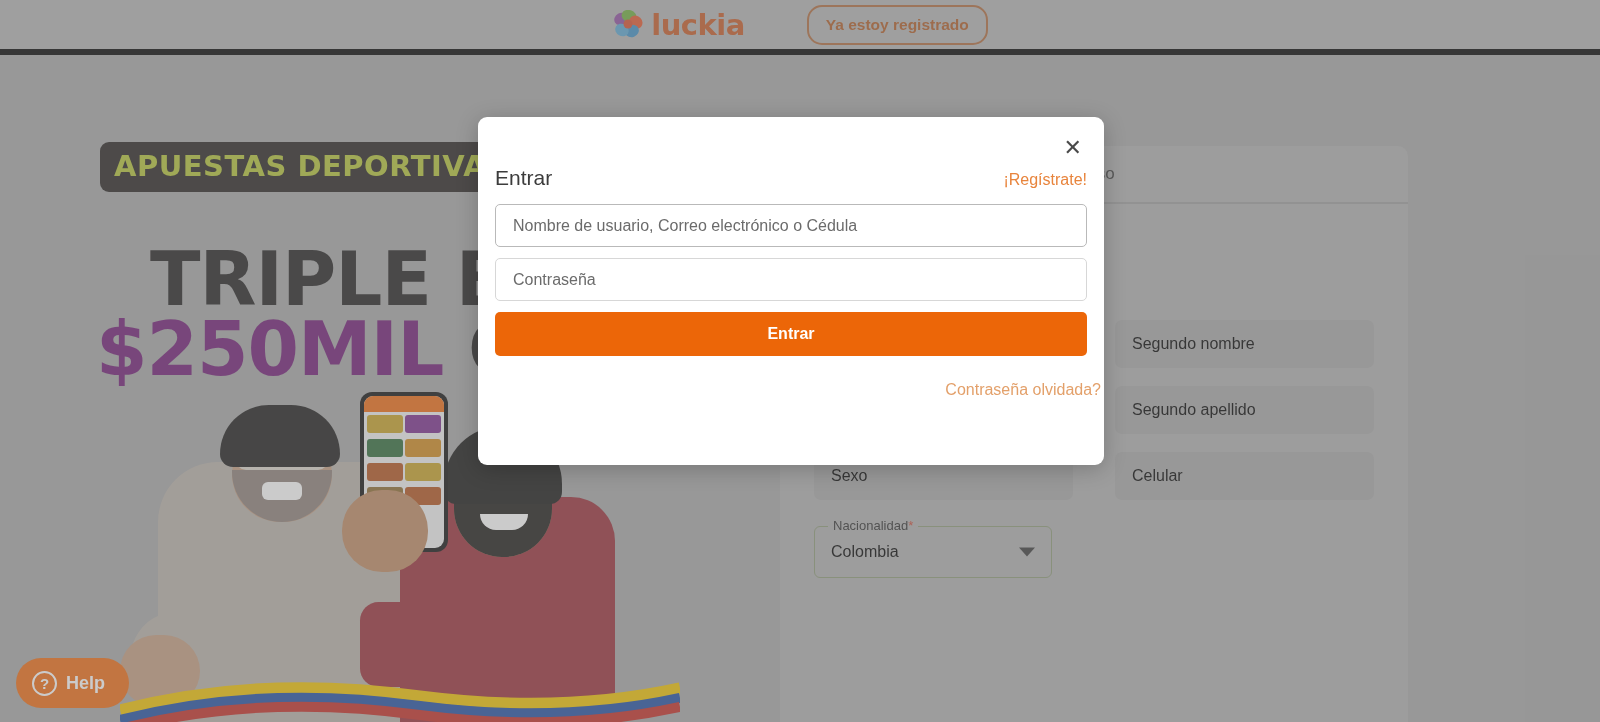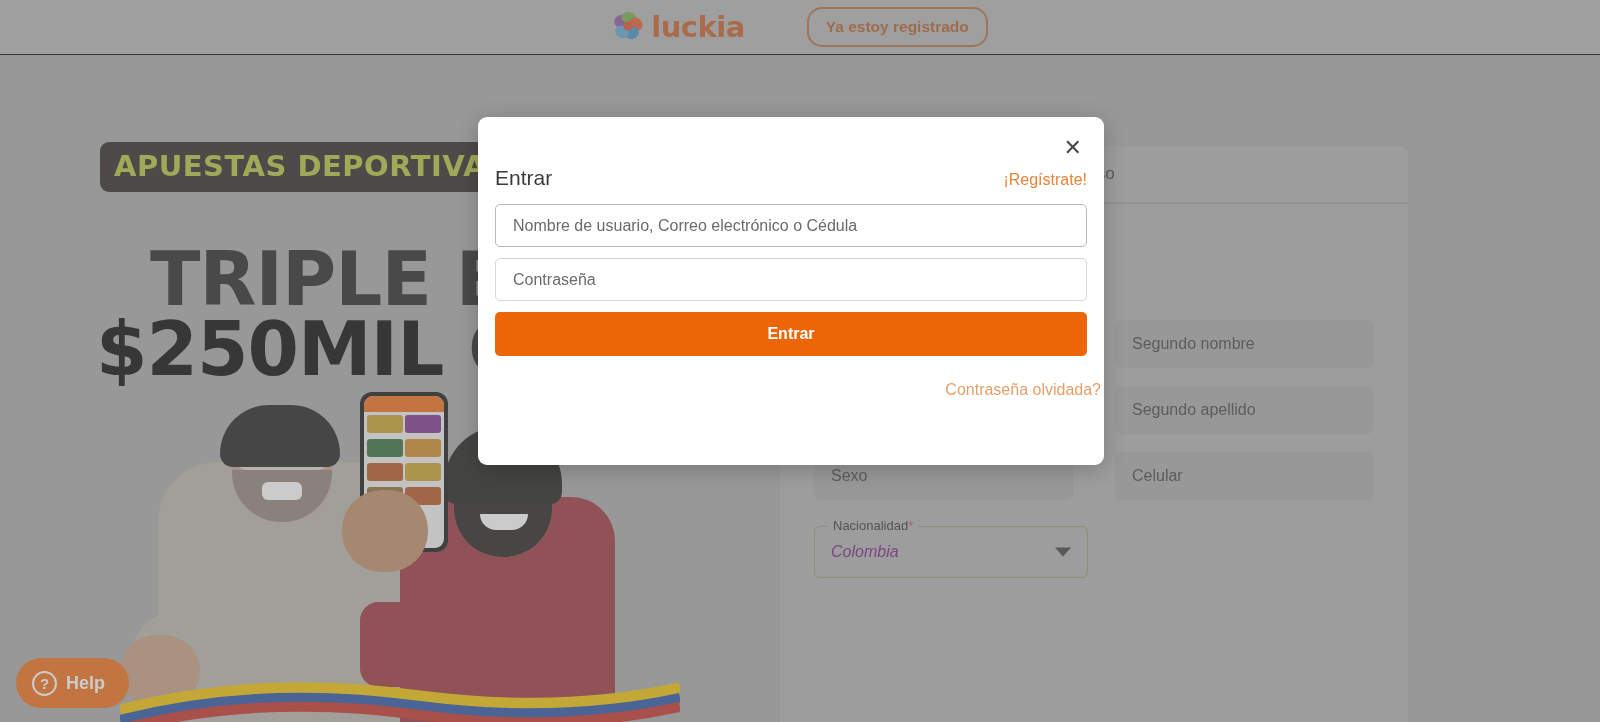--- a/index.html
+++ b/index.html
@@ -23,21 +23,21 @@
   .site-header {
     position: absolute;
     top: 0; left: 0;
     width: 1600px;
     height: 55px;
     background: #b4b4b4;
     display: flex;
     align-items: center;
     justify-content: center;
     gap: 62px;
-    border-bottom: 1px solid #000000;
+    border-bottom: 6px solid #000000;
   }
 
   .brand {
     display: flex;
     align-items: center;
     gap: 7px;
   }
   .brand-mark { width: 32px; height: 30px; display: block; }
   .brand-text {
     font-size: 29px;
@@ -100,21 +100,21 @@
     position: absolute;
     left: 96px; top: 258px;
     font-size: 74px;
     font-weight: 800;
     letter-spacing: -1px;
     line-height: 0.95;
     white-space: nowrap;
     color: #222020;
     font-family: "DejaVu Sans", sans-serif;
   }
-  .headline2 .amount { color: #000000; }
+  .headline2 .amount { color: #701a75; }
 
   
   .photo {
     position: absolute;
     left: 120px; bottom: 0;
     width: 520px; height: 405px;
   }
   .man-a-body {
     position:absolute; left:38px; bottom:0; width:250px; height:260px;
     background:#b9b2aa; border-radius: 60px 40px 0 0;
@@ -236,47 +236,47 @@
 
   .grid2 { display: grid; grid-template-columns: 1fr 1fr; gap: 18px 42px; }
   .input-box {
     height: 48px;
     background: #a8a8a8;
     border-radius: 7px;
     display: flex;
     align-items: center;
     padding: 0 17px;
     font-size: 16px;
-    color: #404040;
+    color: #000000;
     cursor: text;
   }
   .spacer-row { height: 48px; }
 
   .select-wrap {
     position: relative;
     margin-top: 26px;
-    width: 274px;
+    width: 238px;
     height: 52px;
     border: 1px solid #8d9b78;
     border-radius: 6px;
     display: flex;
     align-items: center;
     padding: 0 16px;
     cursor: pointer;
   }
   .select-legend {
     position: absolute;
     top: -9px; left: 13px;
     background: #b0b0b0;
     padding: 0 5px;
     font-size: 13px;
     color: #2f2f2f;
   }
   .select-legend .req { color: #cc4b38; }
-  .select-value { font-size: 16px; color: #701a75; font-style: italic; }
+  .select-value { font-size: 16px; color: #000000; }
   .select-caret {
     position: absolute; right: 16px; top: 50%; transform: translateY(-50%);
     width: 0; height: 0;
     border-left: 8px solid transparent;
     border-right: 8px solid transparent;
     border-top: 9px solid #3a3a3a;
   }
 
   
   .help-widget {

